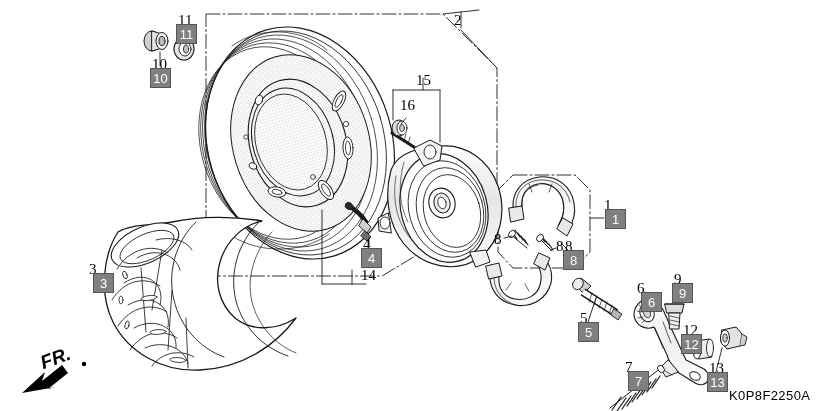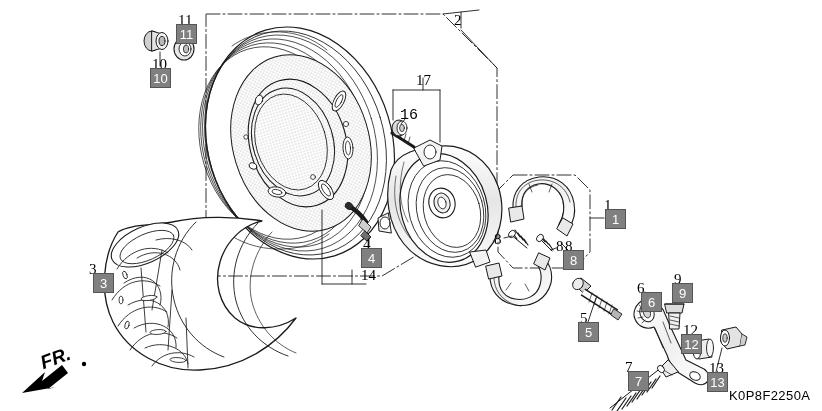--- a/index.html
+++ b/index.html
@@ -385,22 +385,22 @@
   <div class="numlabel" style="left:604px;top:198px;">1</div>
   <div class="numlabel" style="left:565px;top:239px;">8</div>
   <div class="numlabel" style="left:580px;top:311px;">5</div>
   <div class="numlabel" style="left:637px;top:281px;">6</div>
   <div class="numlabel" style="left:674px;top:272px;">9</div>
   <div class="numlabel" style="left:683px;top:323px;">12</div>
   <div class="numlabel" style="left:709px;top:361px;">13</div>
   <div class="numlabel" style="left:625px;top:360px;">7</div>
 
   <div class="numlabel" style="left:454px;top:13px;">2</div>
-  <div class="numlabel" style="left:416px;top:73px;">17</div>
-  <div class="numlabel" style="left:400px;top:108px;font-family:Liberation Mono, monospace;">16</div>
+  <div class="numlabel" style="left:416px;top:73px;">15</div>
+  <div class="numlabel" style="left:400px;top:98px;">16</div>
   <div class="numlabel" style="left:361px;top:268px;">14</div>
   <div class="numlabel" style="left:494px;top:232px;">8</div>
   <div class="numlabel" style="left:556px;top:239px;">8</div>
 
   <div class="frtext" style="left:45px;top:352px;transform:rotate(-20deg);transform-origin:left bottom;">FR.</div>
 
   <div class="partno" style="left:729px;top:388px;">K0P8F2250A</div>
 
 </div>
 

